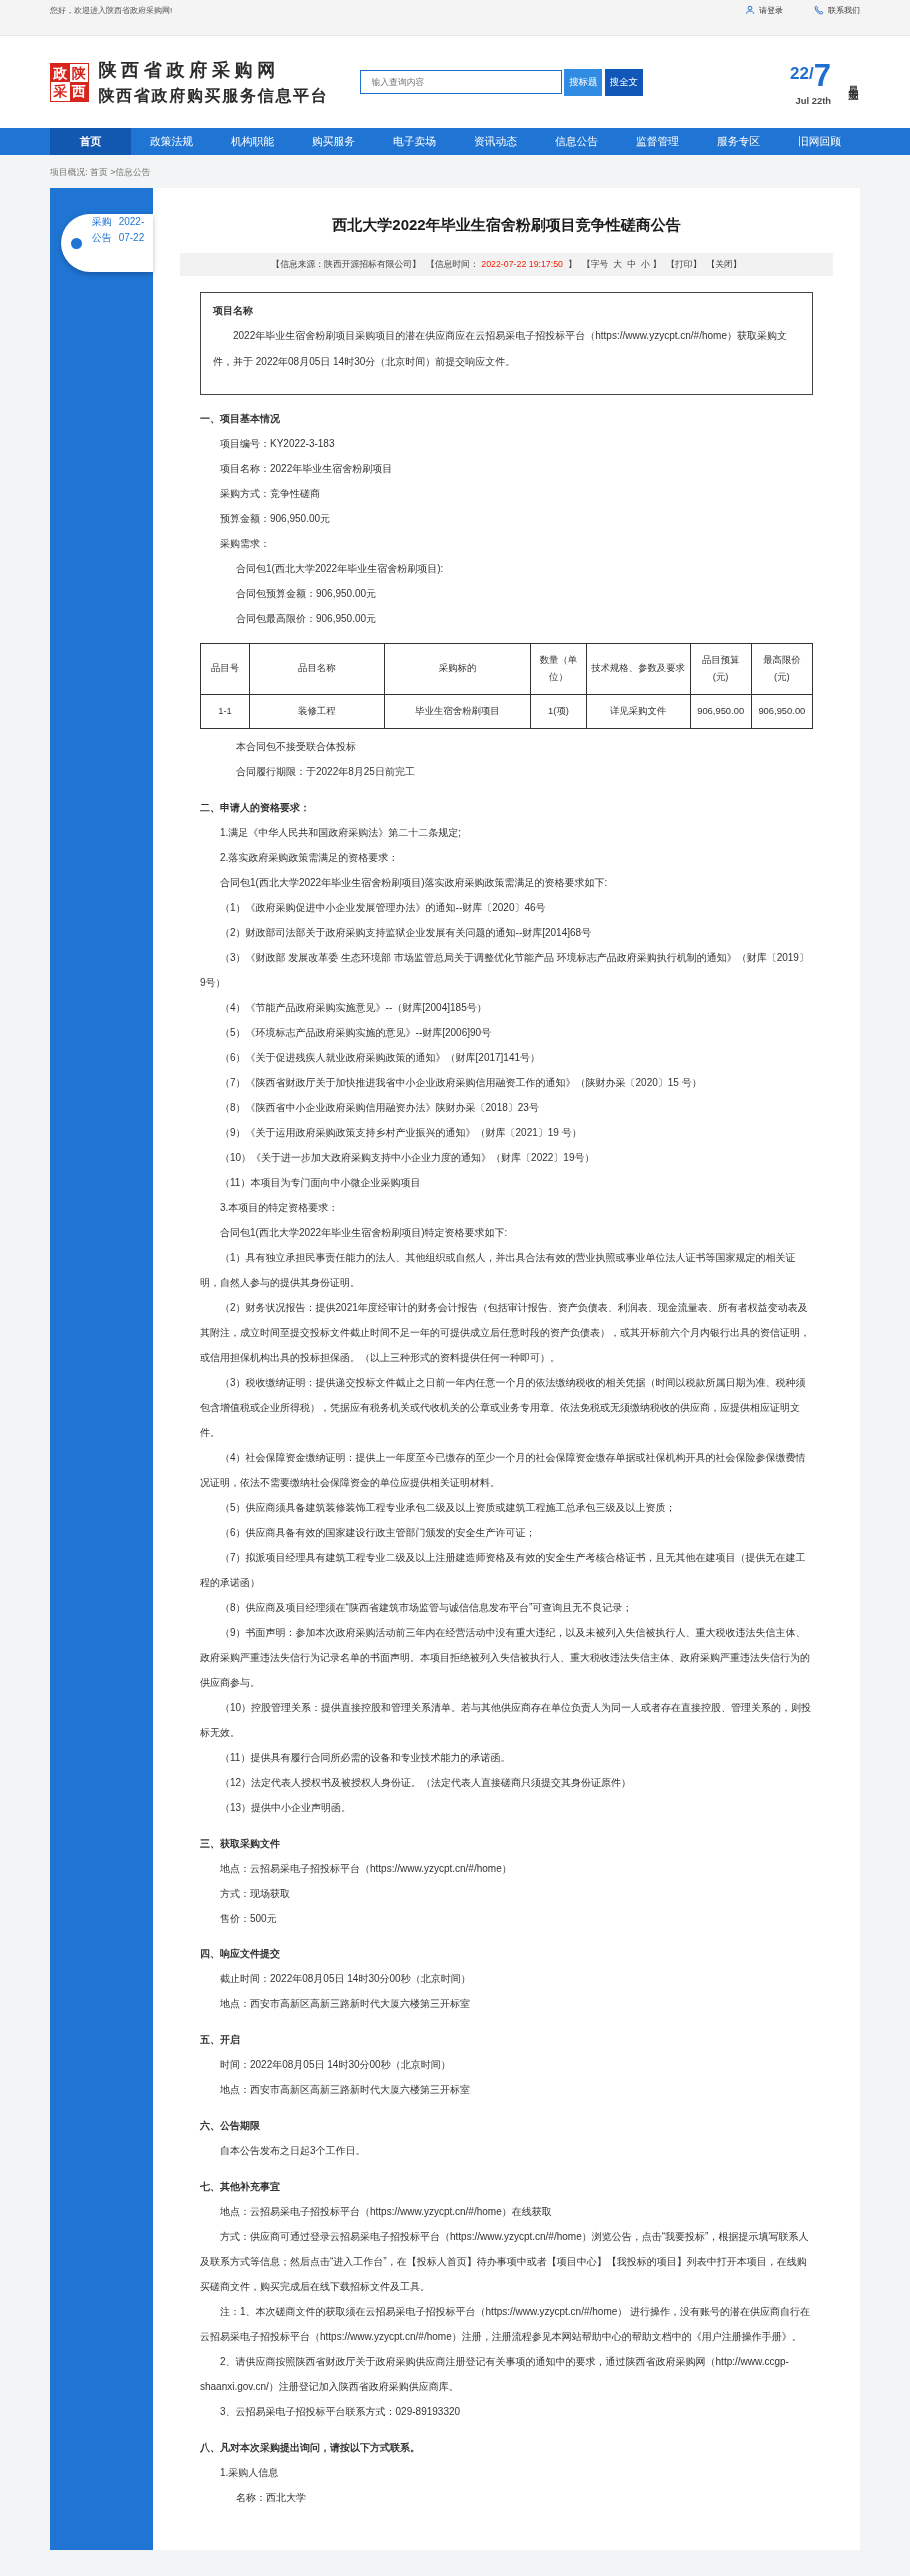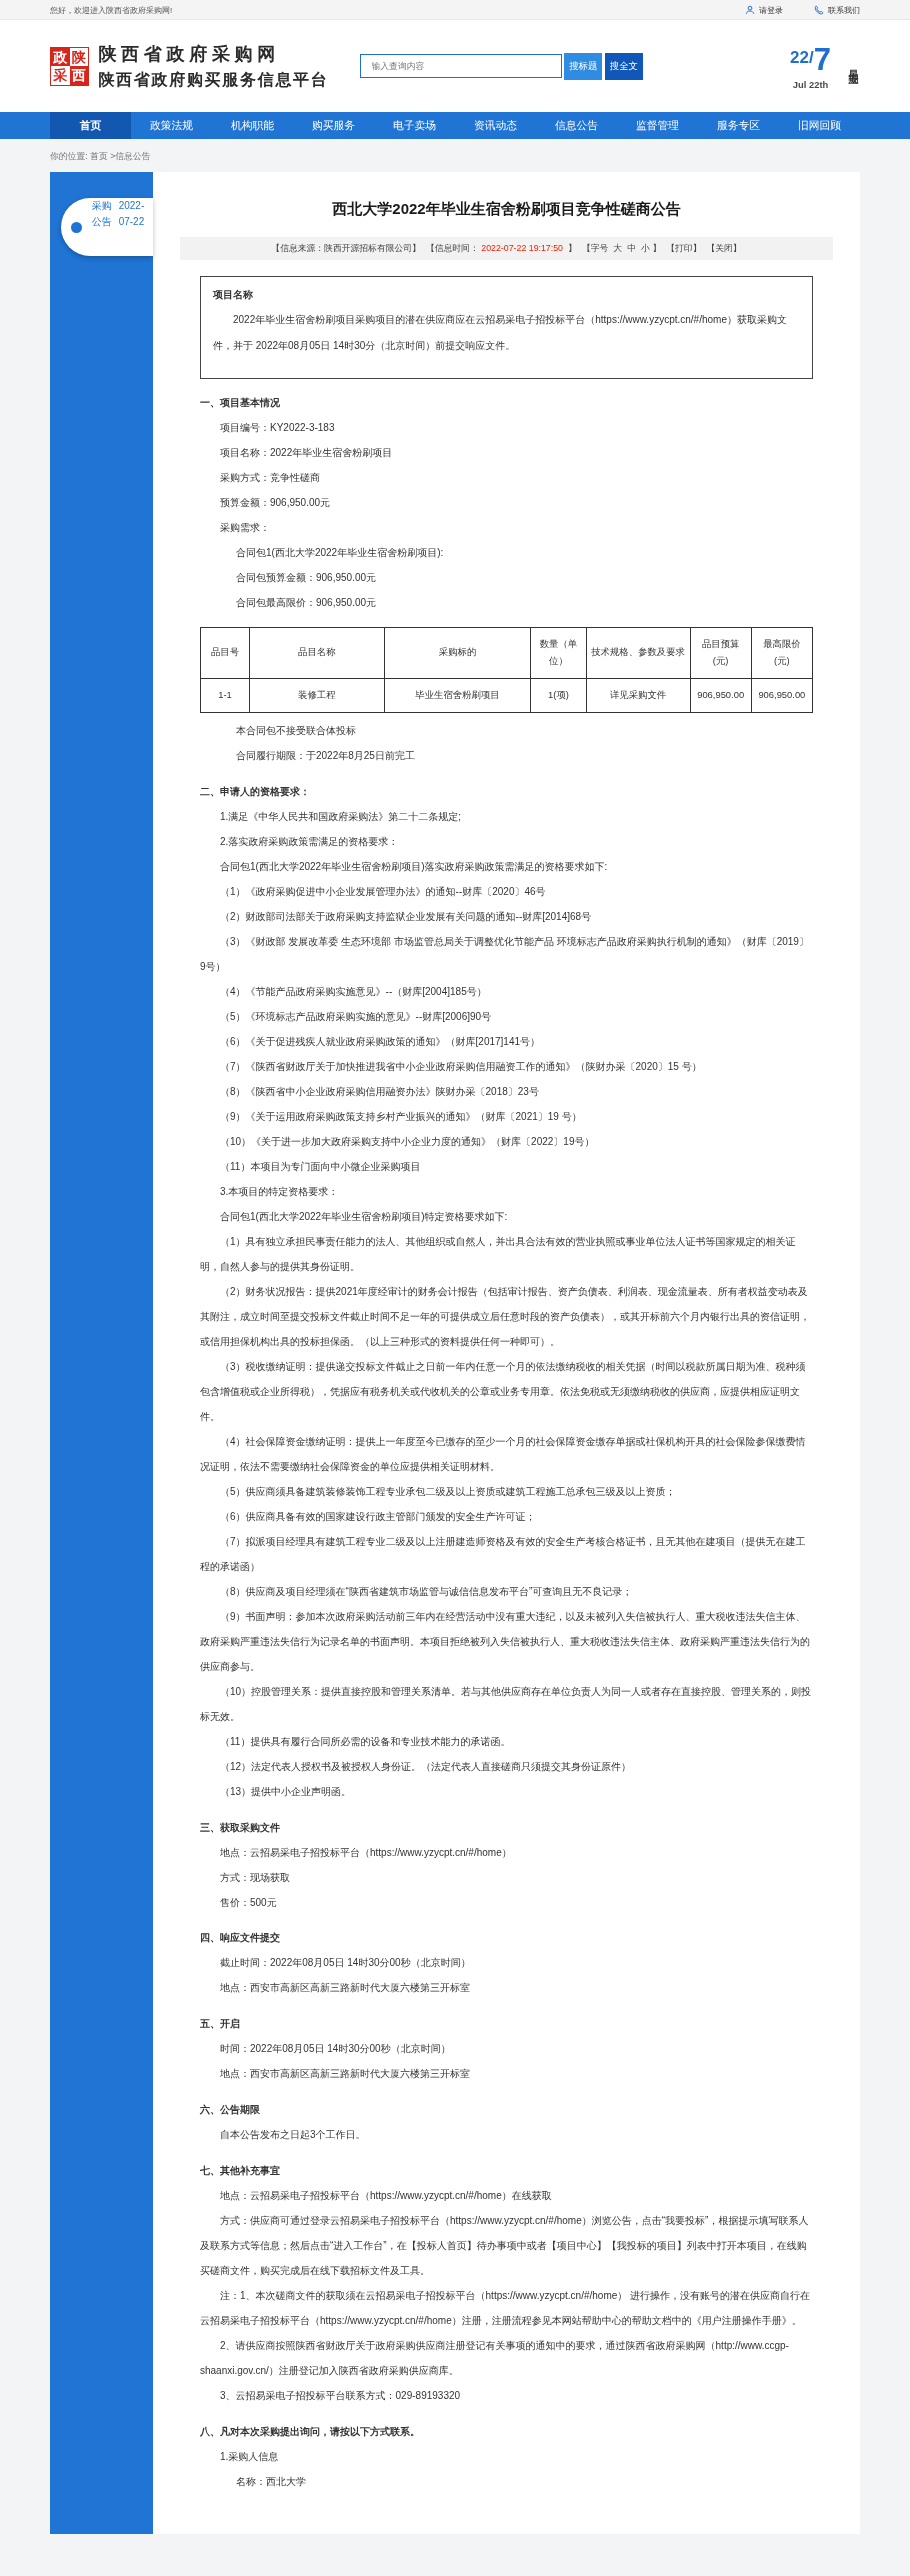--- a/index.html
+++ b/index.html
@@ -1,40 +1,40 @@
 <!DOCTYPE html>
 <html lang="zh" style="font-size:10.8px"><head>
 <meta charset="utf-8">
 <style>
   * { margin:0; padding:0; box-sizing:border-box; }
   body { width:910px; background:#f3f4f5; font-family:"Liberation Sans","DejaVu Sans",sans-serif; color:#333; }
   .container { width:810px; margin:0 auto; }
 
   
-  .topbar { background:#f4f4f4; border-bottom:0.7px solid #e7e7e7; height:20px; font-size:8px; color:#555; }
+  .topbar { background:#f4f4f4; border-bottom:0.7px solid #e7e7e7; height:36px; font-size:8px; color:#555; }
   .topbar .container { display:flex; align-items:center; height:20px; }
   .topbar-right { margin-left:auto; display:flex; gap:31px; align-items:center; }
   .toplink { display:flex; align-items:center; gap:4px; color:#333; cursor:pointer; }
   .toplink svg { display:block; }
 
   
   .header { background:#fff; height:92px; }
   .header .container { display:flex; align-items:center; height:92px; }
   .logo { width:39px; height:39px; background:#d8251c; border:1.3px solid #d8251c; display:grid; grid-template-columns:1fr 1fr; color:#fff; font-weight:bold; font-size:14px; text-align:center; line-height:18px; }
   .logo span:nth-child(2), .logo span:nth-child(3){ background:#fff; color:#d8251c; }
   .brand { margin-left:9.4px; }
   .brand-name { font-size:18px; font-weight:bold; color:#2b2b2b; letter-spacing:4.7px; }
   .brand-sub { font-size:16px; font-weight:bold; color:#2b2b2b; letter-spacing:1.7px; margin-top:4px; }
   .search { margin-left:31px; display:flex; align-items:center; }
   .search input { width:202px; height:24px; border:1.3px solid #1e6fd0; padding:0 11px; font-size:8.8px; color:#333; outline:none; }
   .search .btn { height:27px; width:38px; color:#fff; font-size:9.4px; border:none; cursor:pointer; margin-left:2.7px; }
   .btn-title { background:#2f8ce2; }
   .btn-full { background:#1057b8; }
   .datebox { margin-left:auto; display:flex; align-items:center; gap:15px; }
-  .date-num { text-align:center; }
+  .date-num { text-align:right; }
   .date-line { color:#1e6fd0; font-weight:bold; }
   .d-day { font-size:17px; vertical-align:6.7px; }
   .d-big { font-size:31px; }
   .date-en { font-size:9.4px; font-weight:bold; color:#4a4a4a; margin-top:1.3px; }
   .weekday { writing-mode:vertical-rl; text-orientation:upright; font-weight:bold; font-size:10px; color:#333; letter-spacing:3.4px; }
 
   
   .nav { background:#1f74d4; height:27px; }
   .nav .container { display:flex; height:27px; }
   .nav-item { width:81px; text-align:center; line-height:27px; color:#fff; font-size:10.8px; cursor:pointer; text-decoration:none; display:block; }
@@ -143,21 +143,21 @@
       <a class="nav-item">监督管理</a>
 
       <a class="nav-item">服务专区</a>
 
       <a class="nav-item">旧网回顾</a>
     </div>
 </div>
 
 <div class="crumbbar">
   <div class="container">
-    <span>你的位置:</span>
+    <span>项目概况:</span>
     <a>首页</a>
     <span>&gt;</span><a>信息公告</a>
   </div>
 </div>
 
 <div class="container content">
   <div class="sidebar">
     <div class="side-tag">
       <span class="side-dot"></span>
       <div class="side-tag-title">采购公告</div>

